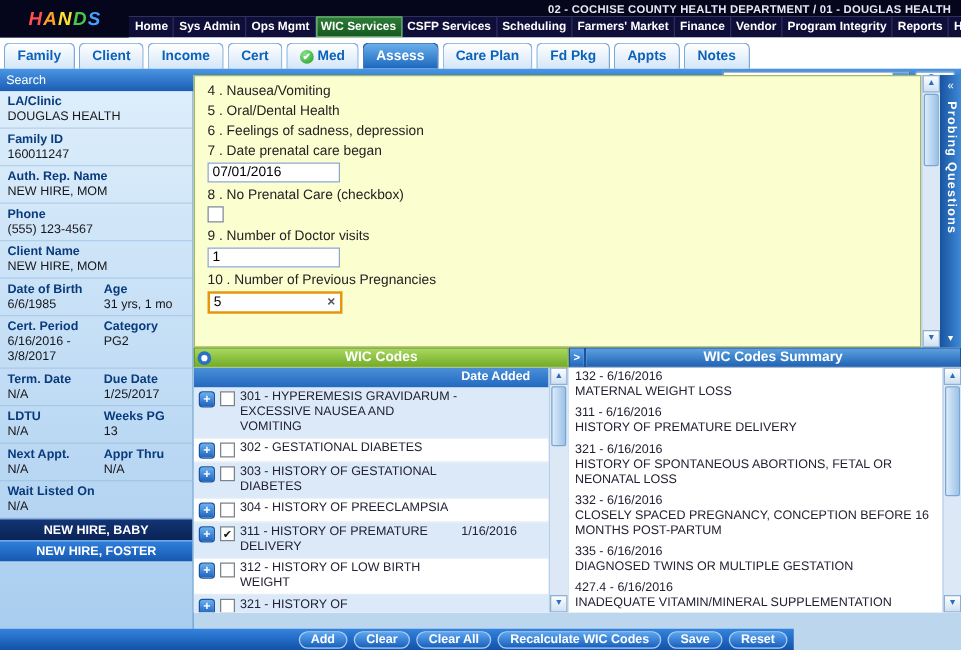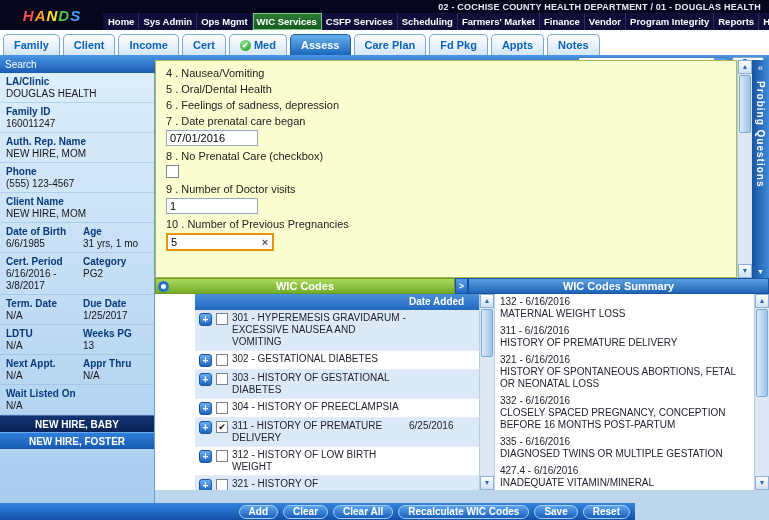--- a/index.html
+++ b/index.html
@@ -61,21 +61,21 @@
   .member-1 { background:linear-gradient(#123473,#0a2356); border-top:1px solid #4a6aaa; }
   .member-2 { background:linear-gradient(#2f80dc,#1758b0); border-top:1px solid #6aa8e8; }
 
   
   .content { position:absolute; left:155px; top:60px; width:614px; height:430px; background:#fff; }
 
   
   .assess-wrap { position:absolute; left:0; top:0; width:614px; height:218px; display:flex; }
   .assess-panel { flex:1; background:#fbffd0; border:1px solid #a8b85a; padding:2px 10px; overflow:hidden; }
   .q { font-size:11px; color:#222; margin:4px 0 3px; }
-  .q-input { display:block; width:92px; height:16px; border:1px solid #8fa8c8; font-size:11px;
+  .q-input { display:block; width:106px; height:16px; border:1px solid #8fa8c8; font-size:11px;
              font-family:inherit; padding:6px 3px; margin:2px 0 4px; background:#fff; }
   .checkbox { width:13px; height:13px; border:1px solid #80888f; background:#fff; margin:3px 0 5px; cursor:pointer; }
   .focus-input { display:flex; align-items:center; width:108px; height:18px; border:2px solid #e6960a;
                  background:#fff; margin:2px 0; }
   .focus-input input { flex:1; min-width:0; border:none; outline:none; font-size:11px; font-family:inherit; padding:0 3px; }
   .clear-x { width:14px; color:#555; font-size:11px; font-weight:bold; text-align:center; cursor:pointer; }
 
   
   .vscroll { width:15px; background:#dce8f6; display:flex; flex-direction:column; border-left:1px solid #b8cfe8; }
   .vs-arrow { height:14px; flex-shrink:0; background:linear-gradient(#fdfefe,#cfe0f2); border:1px solid #8fb0d4;
@@ -97,21 +97,21 @@
   .wic-headers { height:16px; display:flex; flex-shrink:0; }
   .wic-codes-header { width:300px; background:linear-gradient(#a8d85e,#74ac28); position:relative; color:#fff;
                       font-weight:bold; font-size:11px; text-align:center; line-height:15px; border:1px solid #6a9c20; }
   .header-knob { position:absolute; left:2px; top:2px; width:11px; height:11px; border-radius:50%;
                  background:#fff; border:3px solid #2a70c8; }
   .expand-btn { width:13px; background:linear-gradient(#5aa0e8,#2268c0); color:#fff; font-size:9px; font-weight:bold;
                 text-align:center; line-height:15px; cursor:pointer; border:1px solid #1a54a0; }
   .wic-summary-header { flex:1; background:linear-gradient(#5aa0e0,#2064b4); color:#fff; font-weight:bold;
                         font-size:11px; text-align:center; line-height:15px; border:1px solid #1a54a0; }
   .wic-body { flex:1; display:flex; overflow:hidden; }
-  .codes-area { width:300px; display:flex; border-right:1px solid #b8cfe8;margin-left:40px; }
+  .codes-area { width:300px; display:flex; border-right:1px solid #b8cfe8; }
   .codes-table { flex:1; background:#fff; display:flex; flex-direction:column; overflow:hidden; }
   .codes-header-row { height:16px; flex-shrink:0; background:linear-gradient(#4a90d8,#2268c0); display:flex; }
   .col-plus { width:20px; flex-shrink:0; } .col-cb { width:18px; flex-shrink:0; }
   .col-desc { flex:1; } .col-date { width:70px; flex-shrink:0; }
   .date-added { color:#fff; font-size:10px; font-weight:bold; line-height:16px; }
   .wrow { display:flex; align-items:flex-start; padding:2px 0; border-bottom:1px solid #e4edf8; background:#fff; }
   .wrow.alt { background:#dce9f8; }
   .plus-btn { width:13px; height:13px; margin:1px 3px 0 4px; background:linear-gradient(#6ab0f0,#1f63be);
               border:1px solid #1a54a0; border-radius:3px; color:#fff; font-size:10px; line-height:10px;
               text-align:center; font-weight:bold; cursor:pointer; padding:0; flex-shrink:0; }
@@ -376,21 +376,21 @@
             <div class="wrow">
               <button class="plus-btn">+</button>
               <span class="cb"></span>
               <span class="code-desc">304 - HISTORY OF PREECLAMPSIA</span>
               <span class="code-date"></span>
             </div>
             <div class="wrow alt">
               <button class="plus-btn">+</button>
               <span class="cb">✔</span>
               <span class="code-desc">311 - HISTORY OF PREMATURE DELIVERY</span>
-              <span class="code-date">6/25/2016</span>
+              <span class="code-date">1/16/2016</span>
             </div>
             <div class="wrow">
               <button class="plus-btn">+</button>
               <span class="cb"></span>
               <span class="code-desc">312 - HISTORY OF LOW BIRTH WEIGHT</span>
               <span class="code-date"></span>
             </div>
             <div class="wrow alt">
               <button class="plus-btn">+</button>
               <span class="cb"></span>

